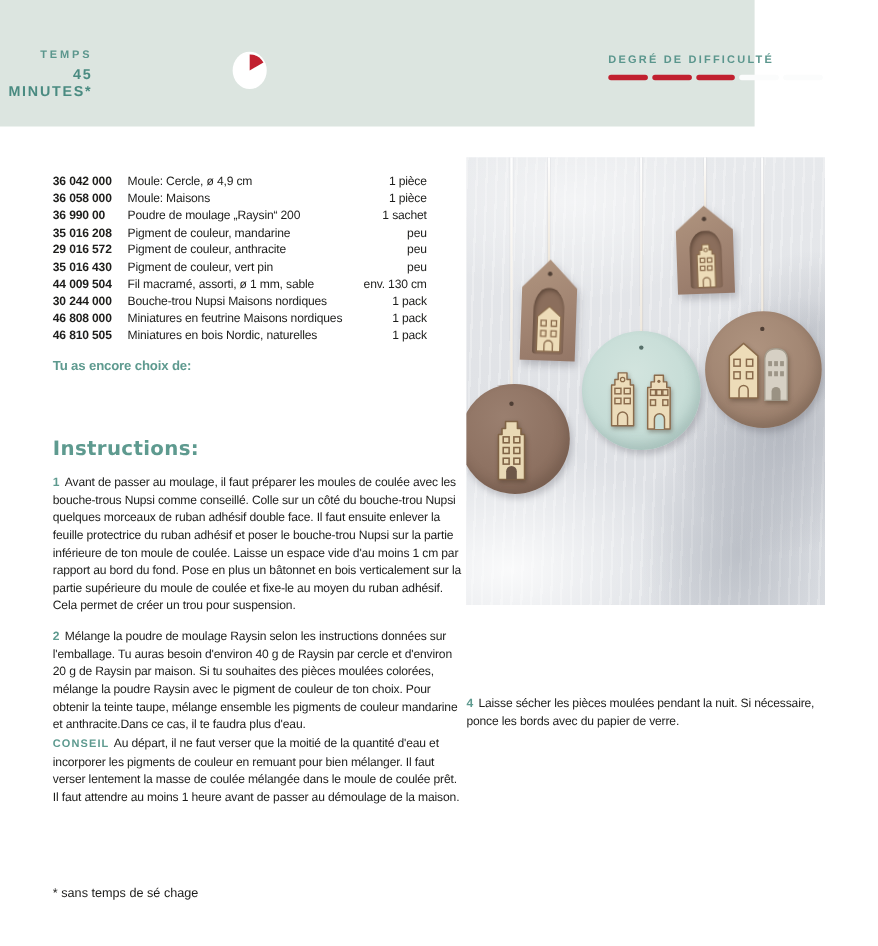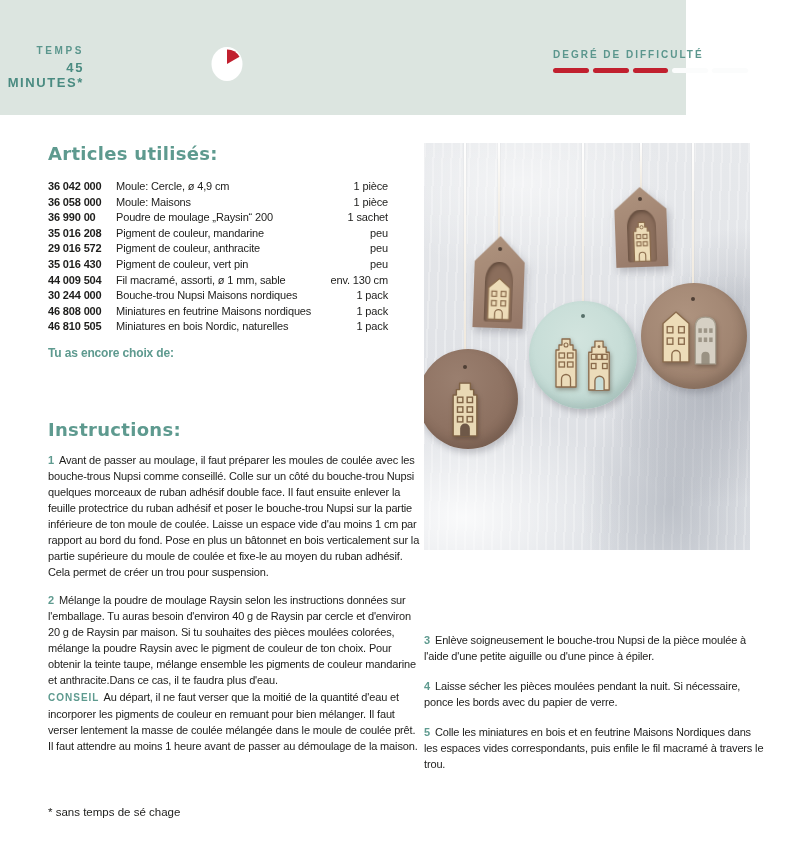--- a/index.html
+++ b/index.html
@@ -90,21 +90,20 @@
       <span class="bar filled"></span>
       <span class="bar filled"></span>
       <span class="bar filled"></span>
       <span class="bar empty"></span>
       <span class="bar empty"></span>
     </div>
   </div>
 </div>
 
 <div class="left-col">
-  <h2 class="section-title">Articles utilisés:</h2>
 
   <div class="articles-table">
     <div class="a-row">
       <span class="a-code">36 042 000</span>
       <span class="a-desc">Moule: Cercle, ø 4,9 cm</span>
       <span class="a-qty">1 pièce</span>
     </div>
     <div class="a-row">
       <span class="a-code">36 058 000</span>
       <span class="a-desc">Moule: Maisons</span>
@@ -164,27 +163,21 @@
   </p>
   <p class="tip">
     <span class="tip-label">CONSEIL</span><span>Au départ, il ne faut verser que la moitié de la quantité d'eau et incorporer les pigments de couleur en remuant pour bien mélanger. Il faut verser lentement la masse de coulée mélangée dans le moule de coulée prêt. Il faut attendre au moins 1 heure avant de passer au démoulage de la maison.</span>
   </p>
 </div>
 
 <div class="footnote">* sans temps de sé chage</div>
 
 <div class="right-col">
   <p class="step">
-    <span class="step-num">3</span><span>Enlève soigneusement le bouche-trou Nupsi de la pièce moulée à l'aide d'une petite aiguille ou d'une pince à épiler.</span>
-  </p>
-  <p class="step">
     <span class="step-num">4</span><span>Laisse sécher les pièces moulées pendant la nuit. Si nécessaire, ponce les bords avec du papier de verre.</span>
-  </p>
-  <p class="step">
-    <span class="step-num">5</span><span>Colle les miniatures en bois et en feutrine Maisons Nordiques dans les espaces vides correspondants, puis enfile le fil macramé à travers le trou.</span>
   </p>
 </div>
 
 <div class="photo">
   <div class="string" style="left:40px;height:224px;"></div>
   <div class="string" style="left:74px;height:100px;"></div>
   <div class="string" style="left:216px;height:52px;"></div>
   <div class="string" style="left:158px;height:174px;"></div>
   <div class="string" style="left:268px;height:158px;"></div>
 

